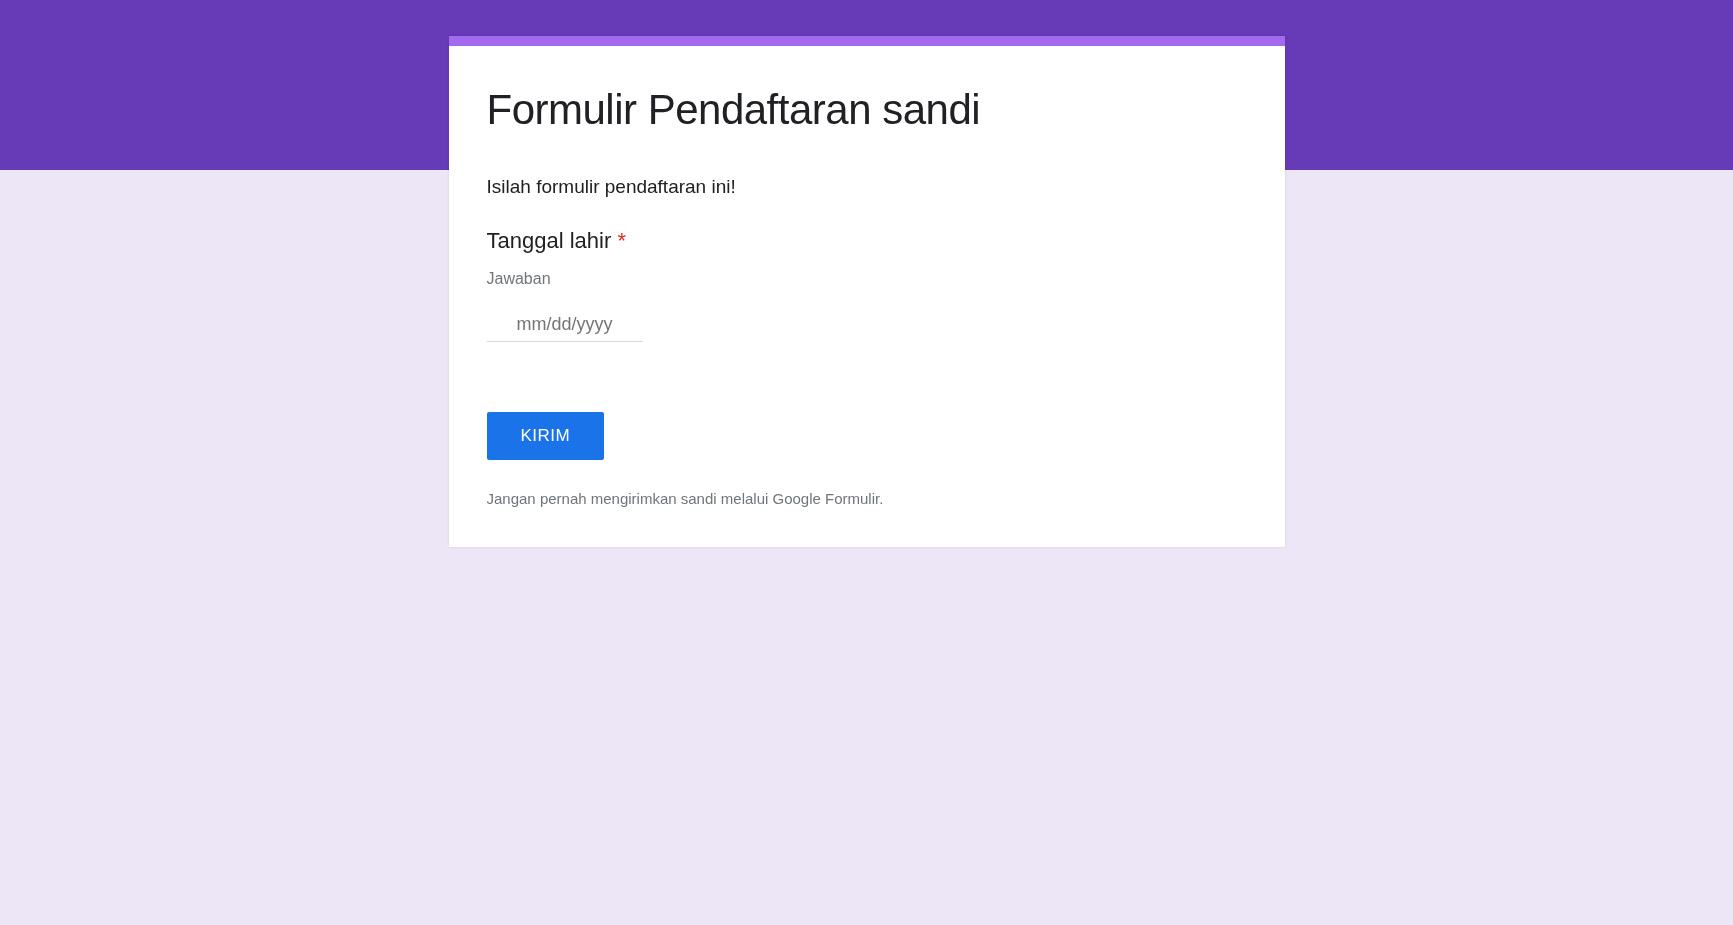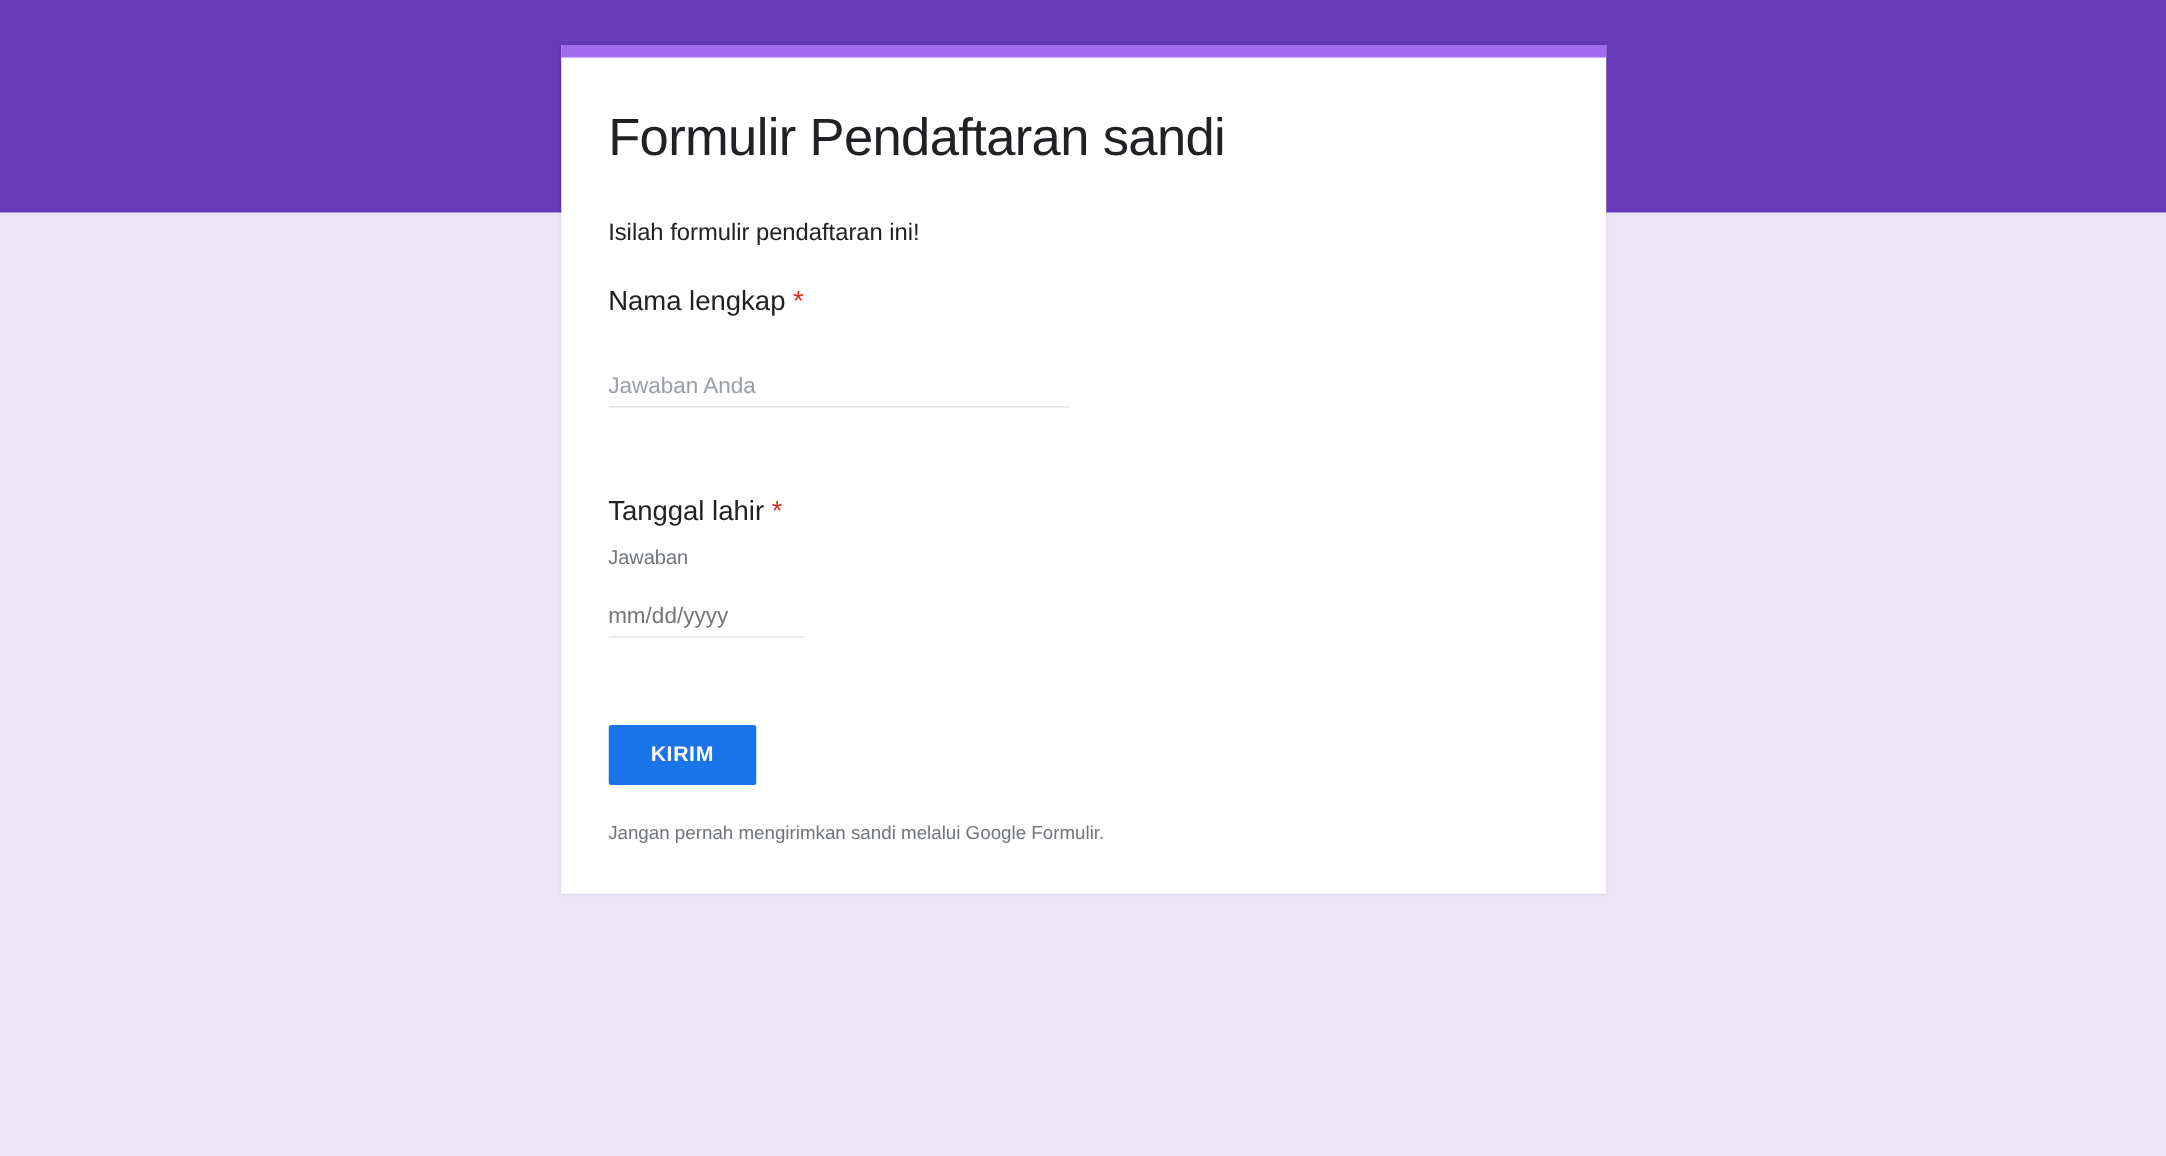--- a/index.html
+++ b/index.html
@@ -88,28 +88,29 @@
     }
     .date-input {
       border: none;
       border-bottom: 1px solid #dadce0;
       font-size: 18px;
       padding: 6px 0;
       width: 156px;
       outline: none;
       color: #1d4ed8;
       background: transparent;
+      text-align: center;
     }
     .submit-button {
       background-color: #1a73e8;
       color: #ffffff;
       border: none;
       padding: 14px 34px;
       font-size: 17px;
-      font-weight: 700;
+      font-weight: 400;
       letter-spacing: 0.5px;
       cursor: pointer;
       margin-top: 0px;
       border-radius: 2px;
     }
     .disclaimer {
       font-size: 15px;
       color: #70757a;
       margin-top: 30px;
     }
@@ -118,26 +119,20 @@
 <body>
 
 <div class="header-banner"></div>
 
 <div class="form-card">
   <div class="form-accent"></div>
   <div class="form-content">
     <h1 class="form-title">Formulir Pendaftaran sandi</h1>
     <p class="form-description">Isilah formulir pendaftaran ini!</p>
 
-    <div class="question-block">
-      <div class="question-label">
-        <span>Nama lengkap </span><span class="required-asterisk">*</span>
-      </div>
-      <input type="text" class="text-input" placeholder="Jawaban Anda" style="">
-    </div>
 
     <div class="question-block">
       <div class="question-label">
         <span>Tanggal lahir </span><span class="required-asterisk">*</span>
       </div>
       <div class="sub-label">Jawaban</div>
       <input type="text" class="date-input" placeholder="mm/dd/yyyy" style="">
     </div>
 
     <button class="submit-button">KIRIM</button>

